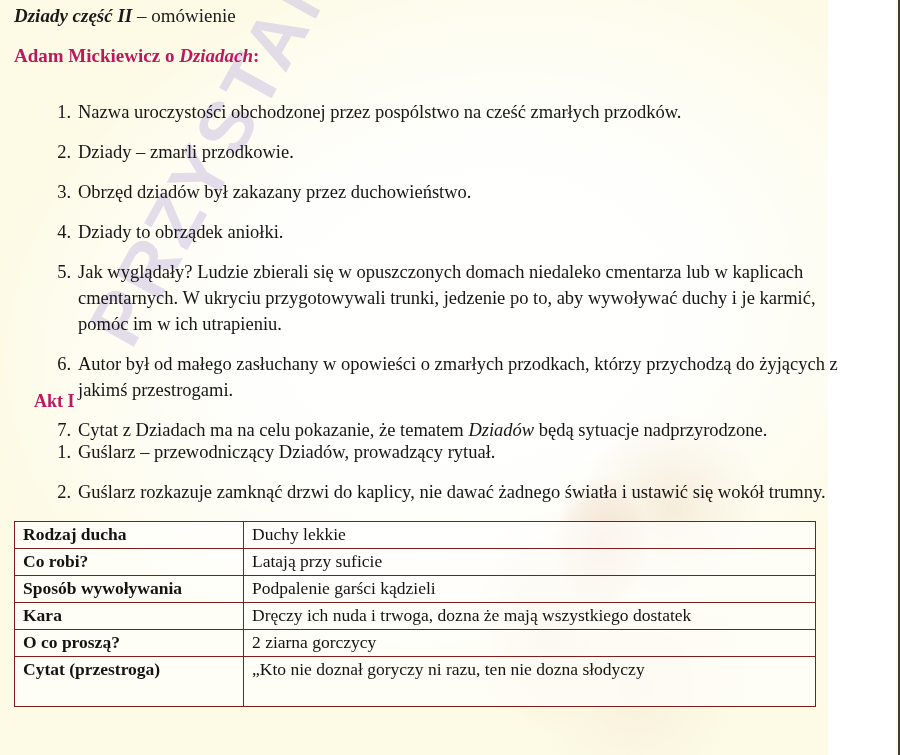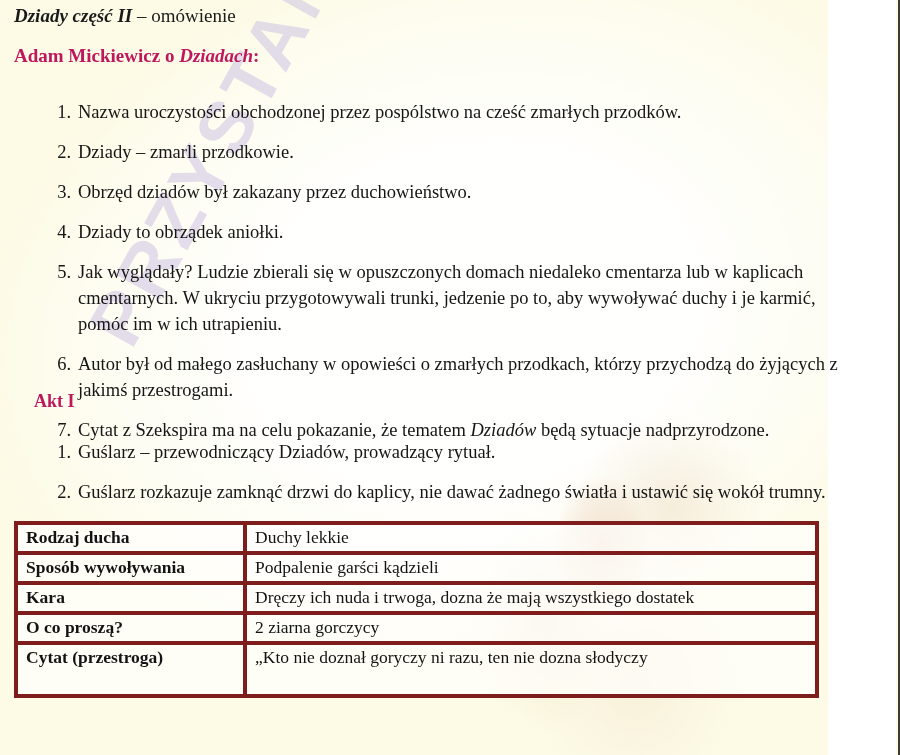--- a/index.html
+++ b/index.html
@@ -159,21 +159,21 @@
     width: 801px;
     border-collapse: collapse;
     table-layout: fixed;
     background: transparent;
     font-size: 17.5px;
     color: #131313;
   }
   table.ghost-table col.c-label { width: 229px; }
   table.ghost-table col.c-value { width: 572px; }
   table.ghost-table td {
-    border: 4px solid #7f1d1d;
+    border: 1px solid #7f1d1d;
     padding: 1px 6px 2px 8px;
     height: 23px;
     vertical-align: top;
     line-height: 22px;
     background: rgba(255,255,255,0.62);
   }
   table.ghost-table td.label {
     font-weight: bold;
     white-space: nowrap;
   }
@@ -222,21 +222,21 @@
       <li>
         <span class="marker">5.</span>
         <span class="text">Jak wyglądały? Ludzie zbierali się w opuszczonych domach niedaleko cmentarza lub w kaplicach cmentarnych. W ukryciu przygotowywali trunki, jedzenie po to, aby wywoływać duchy i je karmić, pomóc im w ich utrapieniu.</span>
       </li>
       <li>
         <span class="marker">6.</span>
         <span class="text">Autor był od małego zasłuchany w opowieści o zmarłych przodkach, którzy przychodzą do żyjących z jakimś przestrogami.</span>
       </li>
       <li>
         <span class="marker">7.</span>
-        <span class="text"><span>Cytat z Szekspira ma na celu pokazanie, że tematem </span><em>Dziadów</em><span> będą sytuacje nadprzyrodzone.</span></span>
+        <span class="text"><span>Cytat z Dziadach ma na celu pokazanie, że tematem </span><em>Dziadów</em><span> będą sytuacje nadprzyrodzone.</span></span>
       </li>
     </ol>
 
     <div class="heading h-akt">Akt I</div>
 
     <ol class="doc-list list-akt">
       <li>
         <span class="marker">1.</span>
         <span class="text">Guślarz – przewodniczący Dziadów, prowadzący rytuał.</span>
       </li>
@@ -250,20 +250,24 @@
       <colgroup>
         <col class="c-label">
         <col class="c-value">
       </colgroup>
       <tbody>
         <tr>
           <td class="label">Rodzaj ducha</td>
           <td class="value">Duchy lekkie</td>
         </tr>
         <tr>
+          <td class="label">Co robi?</td>
+          <td class="value">Latają przy suficie</td>
+        </tr>
+        <tr>
           <td class="label">Sposób wywoływania</td>
           <td class="value">Podpalenie garści kądzieli</td>
         </tr>
         <tr>
           <td class="label">Kara</td>
           <td class="value">Dręczy ich nuda i trwoga, dozna że mają wszystkiego dostatek</td>
         </tr>
         <tr>
           <td class="label">O co proszą?</td>
           <td class="value">2 ziarna gorczycy</td>

